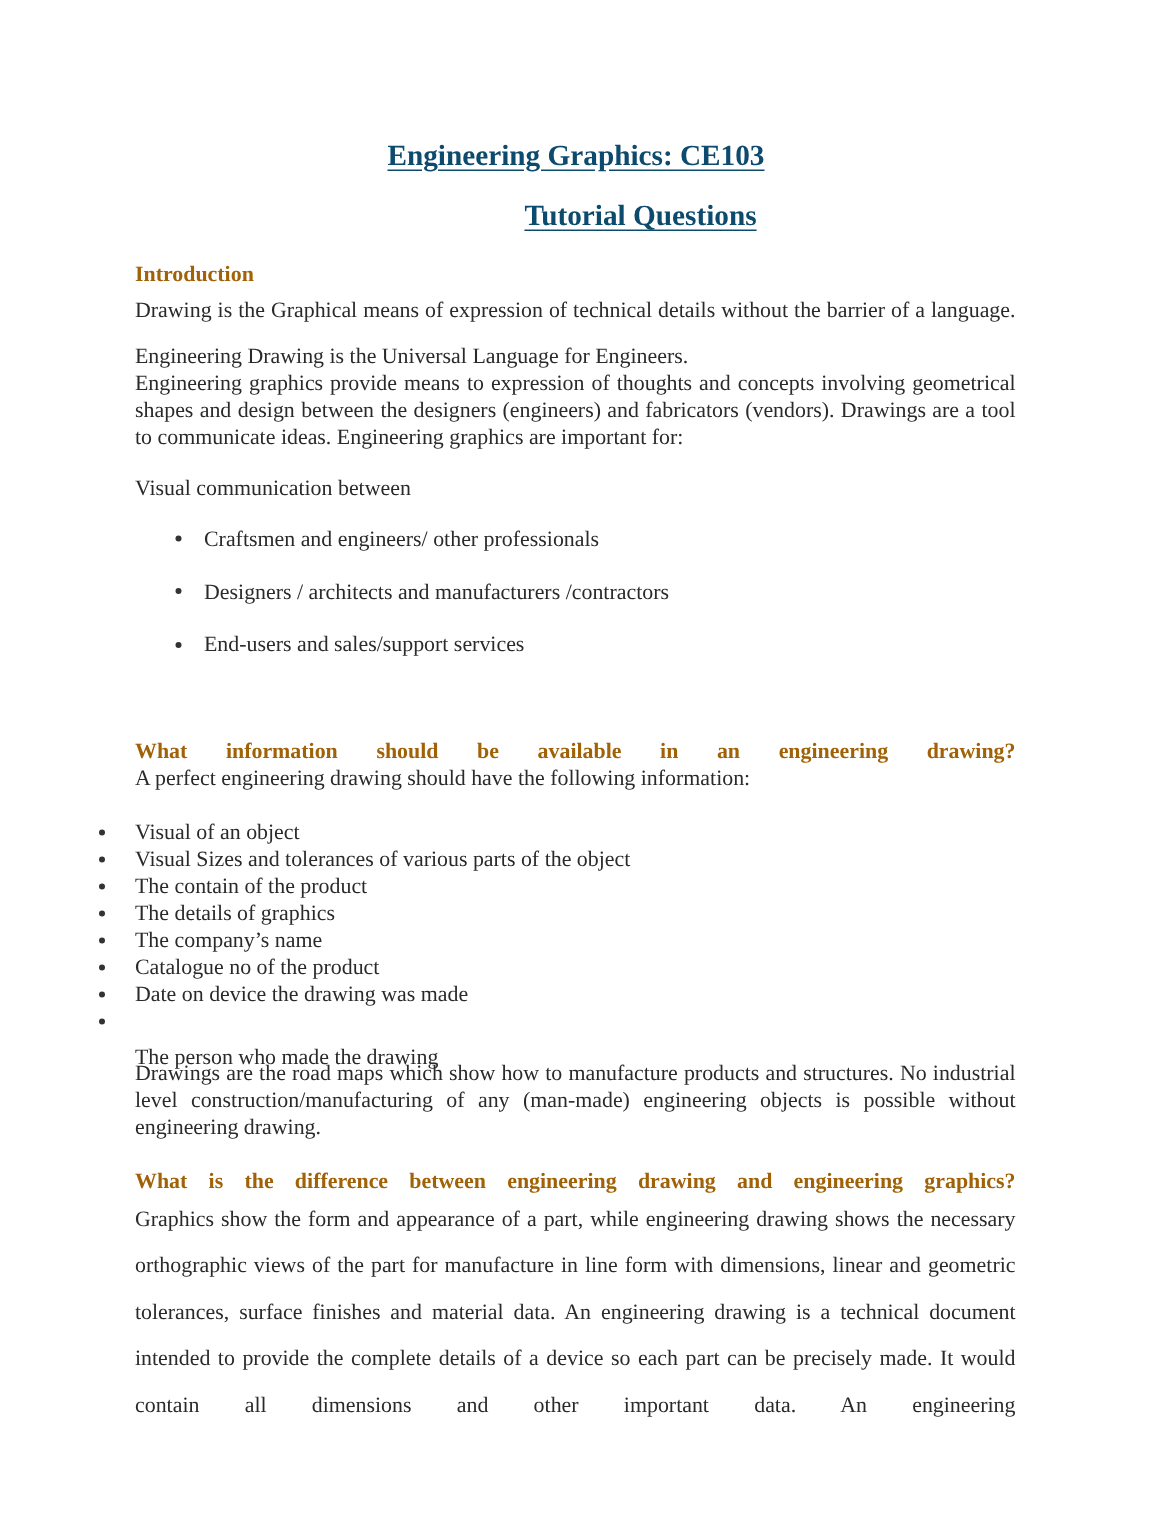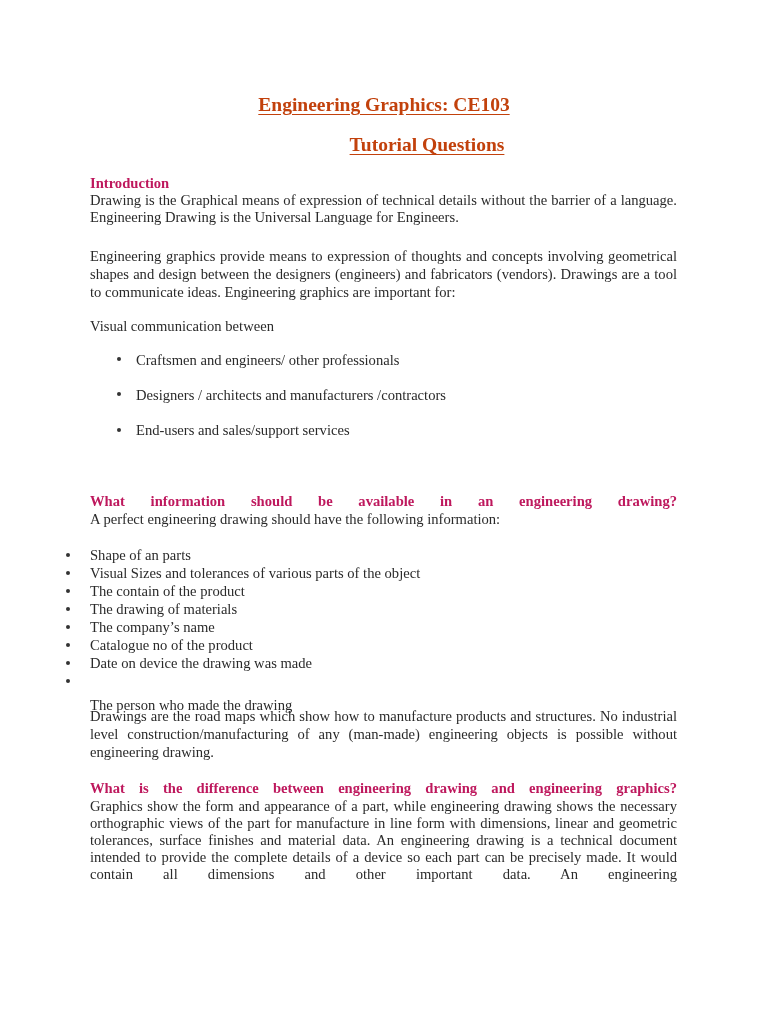--- a/index.html
+++ b/index.html
@@ -1,28 +1,28 @@
 <!DOCTYPE html>
 <html><head>
 <meta charset="utf-8">
 <style>
   html, body { margin:0; padding:0; background:#ffffff; }
   body { width:768px; height:1024px; overflow:hidden; position:relative;
          font-family:"Liberation Serif", "DejaVu Serif", serif; color:#1a1a1a; }
   .page { position:absolute; left:0; top:0; width:768px; height:1024px; background:#fff; }
   .title { position:absolute; left:0; width:768px; text-align:center; font-weight:bold;
-           font-size:19.5px; text-decoration:underline; text-underline-offset:3px; color:#c2410c; }
+           font-size:19.5px; text-decoration:underline; text-underline-offset:3px; color:#0c4a6e; }
   .t1 { top:94px; }
   .t2 { top:134px;padding-left:43px; }
   .blk { position:absolute; left:90px; width:587px; font-size:14.6px; color:#2a2a2a; }
   .just { text-align:justify; text-align-last:left; }
   .justall { text-align:justify; text-align-last:justify; }
-  .h { font-weight:bold; color:#be185d; }
+  .h { font-weight:bold; color:#a16207; }
   .l18 { line-height:18px; }
-  .l21 { line-height:17px; }
+  .l21 { line-height:31px; }
   .bul { position:absolute; font-size:14.6px; color:#2a2a2a; line-height:18px; }
   .dot { position:absolute; width:4px; height:4px; border-radius:50%; background:#333; }
 </style>
 </head>
 <body>
 
 <div class="page">
 
   <div class="title t1">Engineering Graphics: CE103</div>
   <div class="title t2">Tutorial Questions</div>
@@ -39,27 +39,27 @@
     <div class="bul" style="left:136px;top:386px;">Designers / architects and manufacturers /contractors</div>
     <span class="dot" style="left:117px;top:428px;"></span>
     <div class="bul" style="left:136px;top:421px;text-align:center;">End-users and sales/support services</div>
   </div>
 
   <div class="blk h justall l18" style="top:492px;">What information should be available in an engineering drawing?</div>
   <div class="blk l18" style="top:510px;">A  perfect engineering drawing should have the following information:</div>
 
   <div>
     <span class="dot" style="left:66px;top:553px;"></span>
-    <div class="bul" style="left:90px;top:546px;">Shape of an parts</div>
+    <div class="bul" style="left:90px;top:546px;">Visual of an object</div>
     <span class="dot" style="left:66px;top:571px;"></span>
     <div class="bul" style="left:90px;top:564px;">Visual Sizes and tolerances of various parts of the object</div>
     <span class="dot" style="left:66px;top:589px;"></span>
     <div class="bul" style="left:90px;top:582px;">The contain of the product</div>
     <span class="dot" style="left:66px;top:607px;"></span>
-    <div class="bul" style="left:90px;top:600px;">The drawing of materials</div>
+    <div class="bul" style="left:90px;top:600px;">The details of graphics</div>
     <span class="dot" style="left:66px;top:625px;"></span>
     <div class="bul" style="left:90px;top:618px;">The company’s name</div>
     <span class="dot" style="left:66px;top:643px;"></span>
     <div class="bul" style="left:90px;top:636px;">Catalogue no of the product</div>
     <span class="dot" style="left:66px;top:661px;"></span>
     <div class="bul" style="left:90px;top:654px;">Date on device the drawing was made</div>
     <span class="dot" style="left:66px;top:679px;"></span>
     <div class="bul" style="left:90px;top:696px;">The person who made the drawing</div>
   </div>
 

